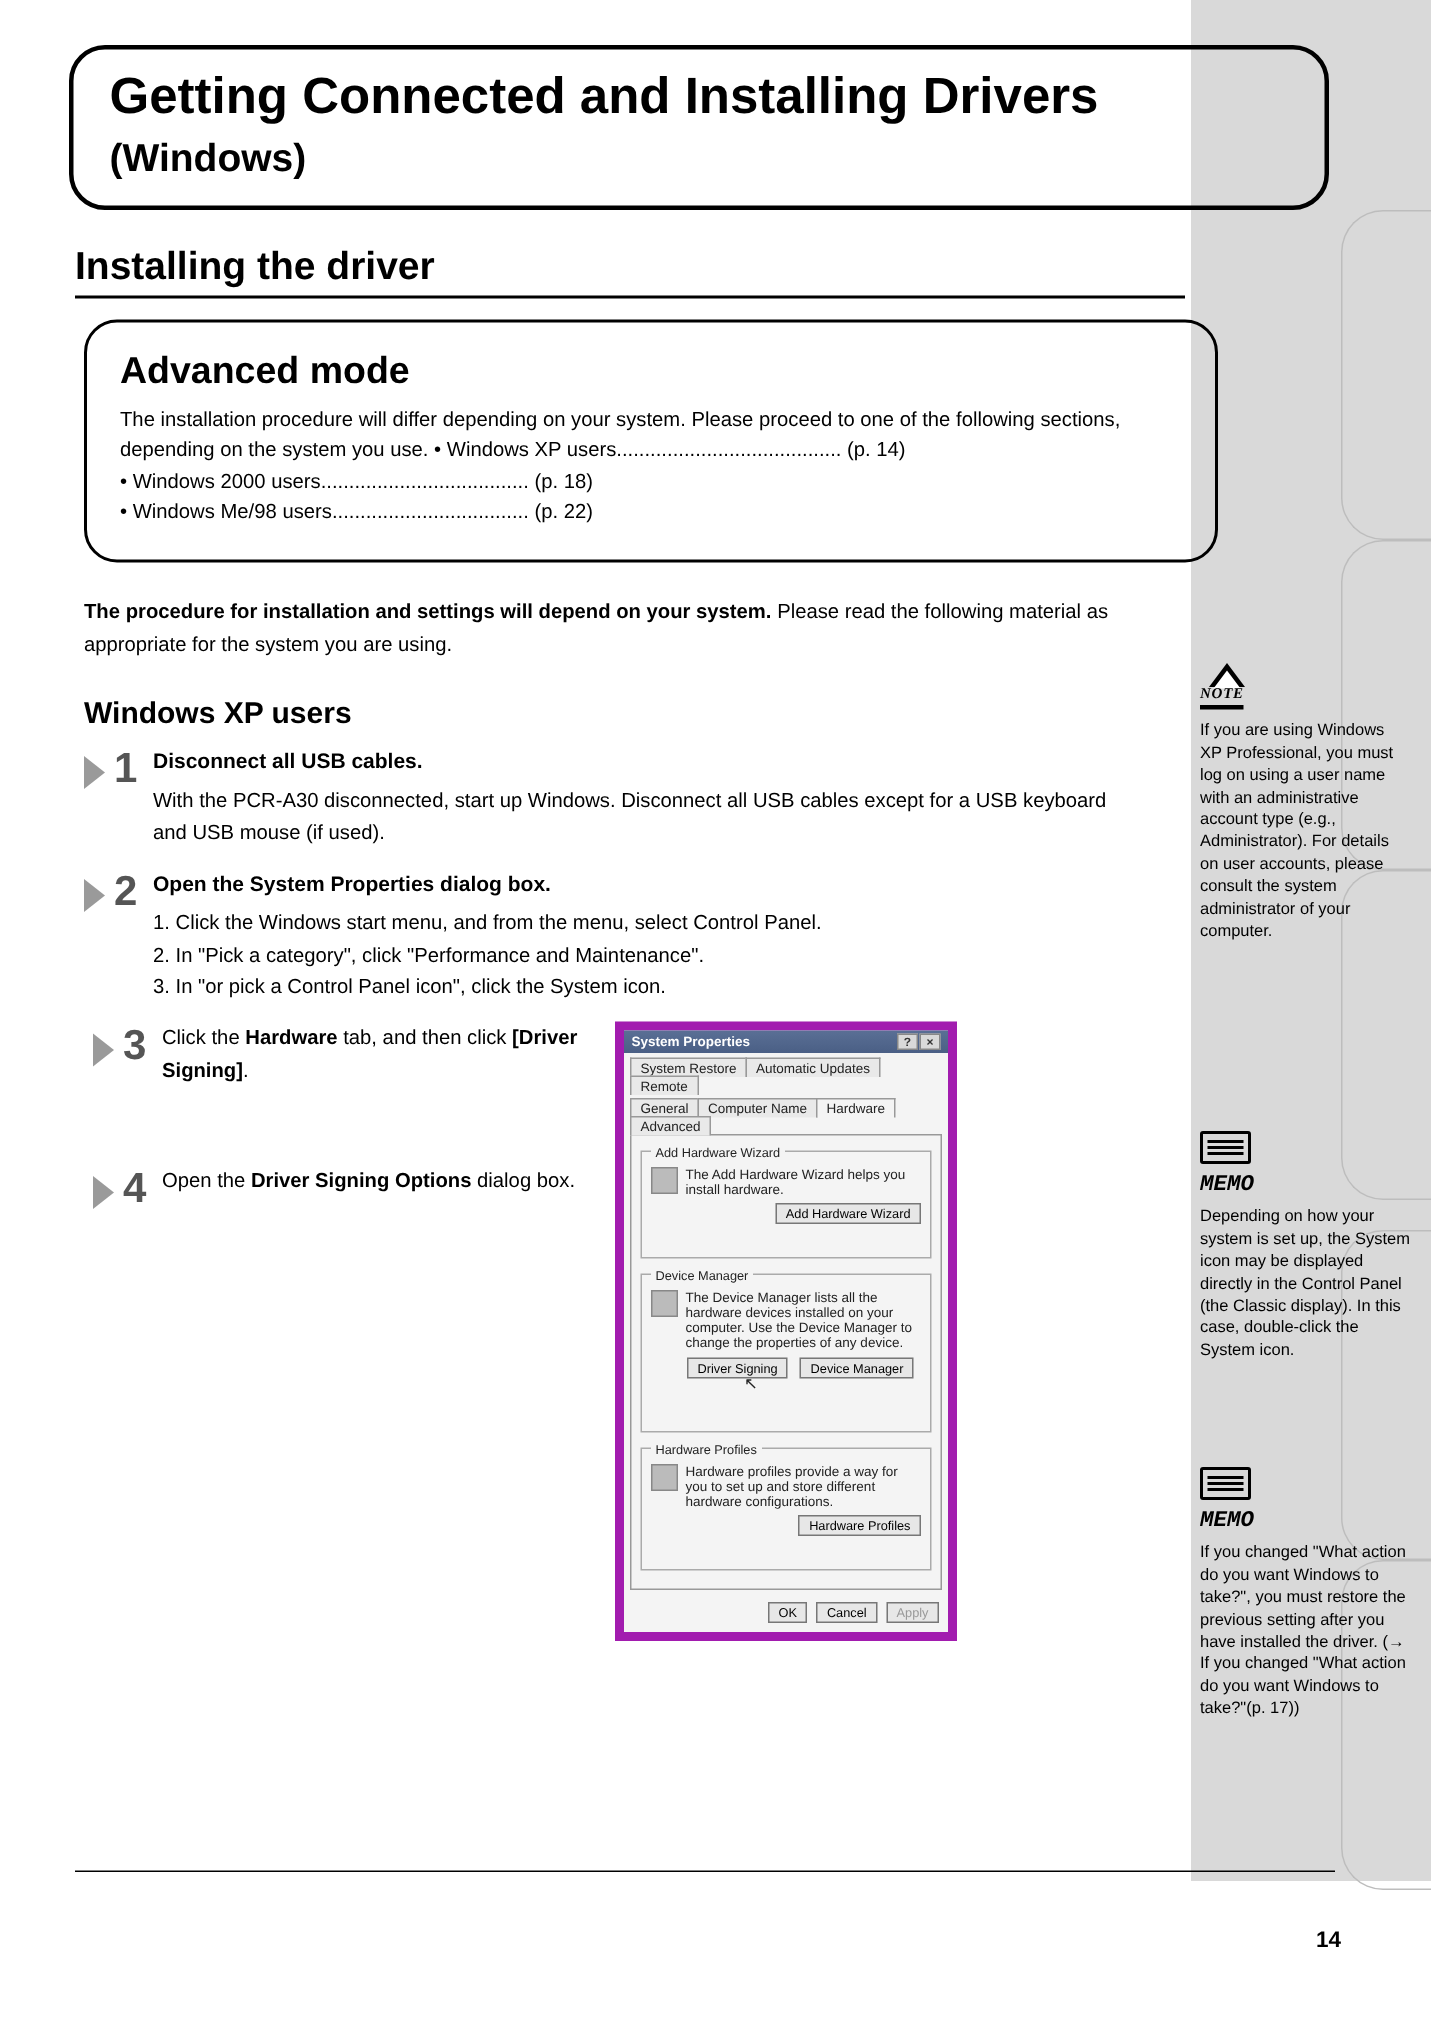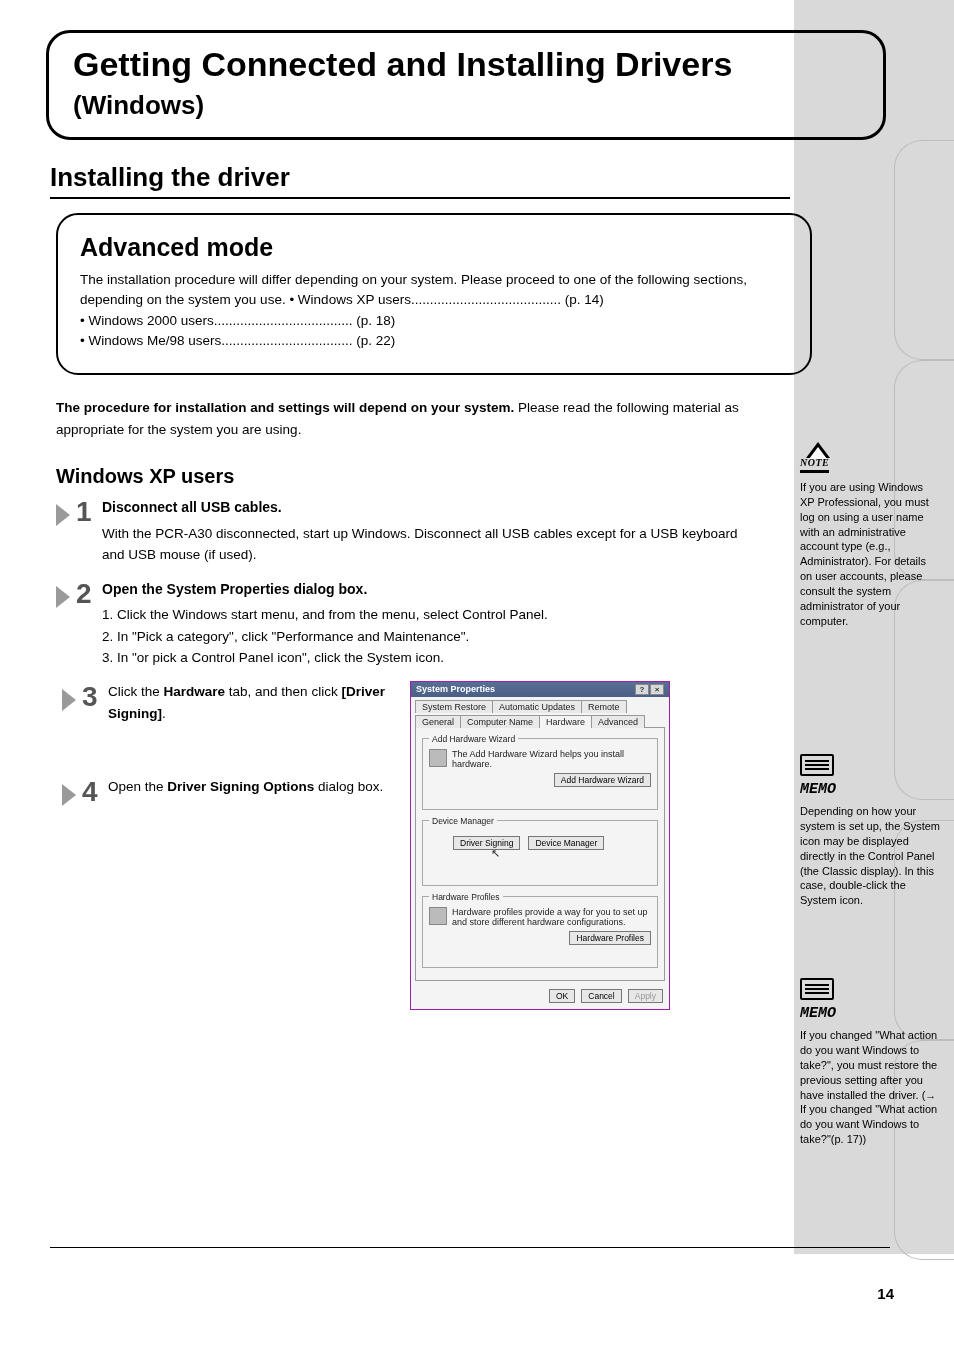--- a/index.html
+++ b/index.html
@@ -26,21 +26,21 @@
   .step-num { width: 46px; font-size: 28px; font-weight: bold; color: #555; display: flex; align-items: flex-start; }
   .chev { width: 0; height: 0; border-top: 11px solid transparent; border-bottom: 11px solid transparent; border-left: 14px solid #9a9a9a; margin-top: 8px; margin-right: 6px; flex-shrink: 0; }
   .step-body { flex: 1; font-size: 13.5px; line-height: 1.6; }
   .step-title { font-weight: bold; font-size: 14px; margin-bottom: 4px; }
   .bold { font-weight: bold; }
   .two-col { display: flex; gap: 14px; margin-left: 6px; }
   .col-left { width: 340px; }
   .col-right-dialog { width: 260px; }
 
   
-  .dialog { width: 260px; border: 1px solid #a21caf; background: #f4f4f4; font-size: 9px; color: #222; }
+  .dialog { width: 228px; border: 6px solid #a21caf; background: #f4f4f4; font-size: 9px; color: #222; }
   .dlg-title { background: linear-gradient(#5a6f95,#4a5f85); color: #fff; font-weight: bold; padding: 2px 5px; display: flex; justify-content: space-between; align-items: center; }
   .dlg-ctrls span { display: inline-block; width: 14px; height: 11px; background: #d9d9d9; border: 1px solid #888; text-align: center; font-size: 8px; line-height: 10px; margin-left: 1px; color: #333; }
   .dlg-tabs { display: flex; flex-wrap: wrap; padding: 3px 4px 0 4px; }
   .dlg-tab { border: 1px solid #999; border-bottom: none; padding: 1px 6px; background: #e9e9e9; margin-right: -1px; margin-bottom: -1px; }
   .dlg-tab.active { background: #f4f4f4; position: relative; z-index: 2; }
   .dlg-inner { border: 1px solid #999; background: #f4f4f4; margin: 0 4px 4px 4px; padding: 6px; }
   fieldset.dlg-group { border: 1px solid #aaa; padding: 5px 6px 22px 6px; margin-bottom: 6px; }
   fieldset.dlg-group legend { padding: 0 3px; font-size: 8.5px; }
   .dlg-groupcontent { display: flex; gap: 5px; }
   .dlg-icon { width: 18px; height: 18px; background: #bbb; border: 1px solid #888; flex-shrink: 0; }
@@ -176,20 +176,24 @@
               <div class="dlg-icon"></div>
               <div>The Add Hardware Wizard helps you install hardware.</div>
             </div>
             <div class="dlg-btns-right">
               <button class="dlg-btn">Add Hardware Wizard</button>
             </div>
           </fieldset>
 
           <fieldset class="dlg-group">
             <legend>Device Manager</legend>
+            <div class="dlg-groupcontent">
+              <div class="dlg-icon"></div>
+              <div>The Device Manager lists all the hardware devices installed on your computer. Use the Device Manager to change the properties of any device.</div>
+            </div>
             <div class="dlg-btns-center2">
               <button class="dlg-btn">Driver Signing</button>
               <button class="dlg-btn">Device Manager</button>
             </div>
             <div class="cursor">↖</div>
           </fieldset>
 
           <fieldset class="dlg-group">
             <legend>Hardware Profiles</legend>
             <div class="dlg-groupcontent">

